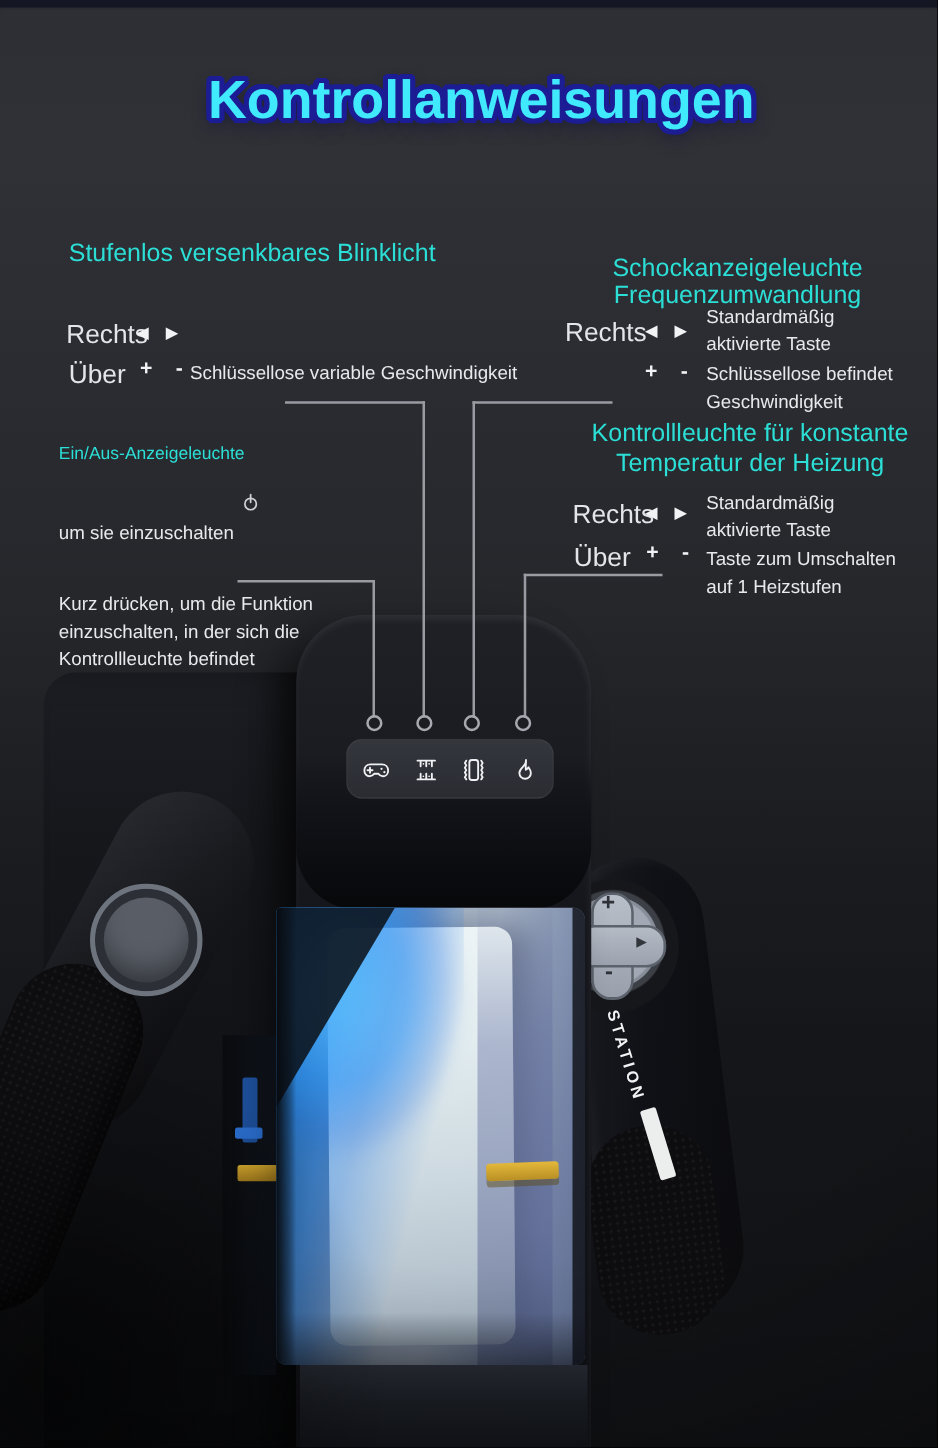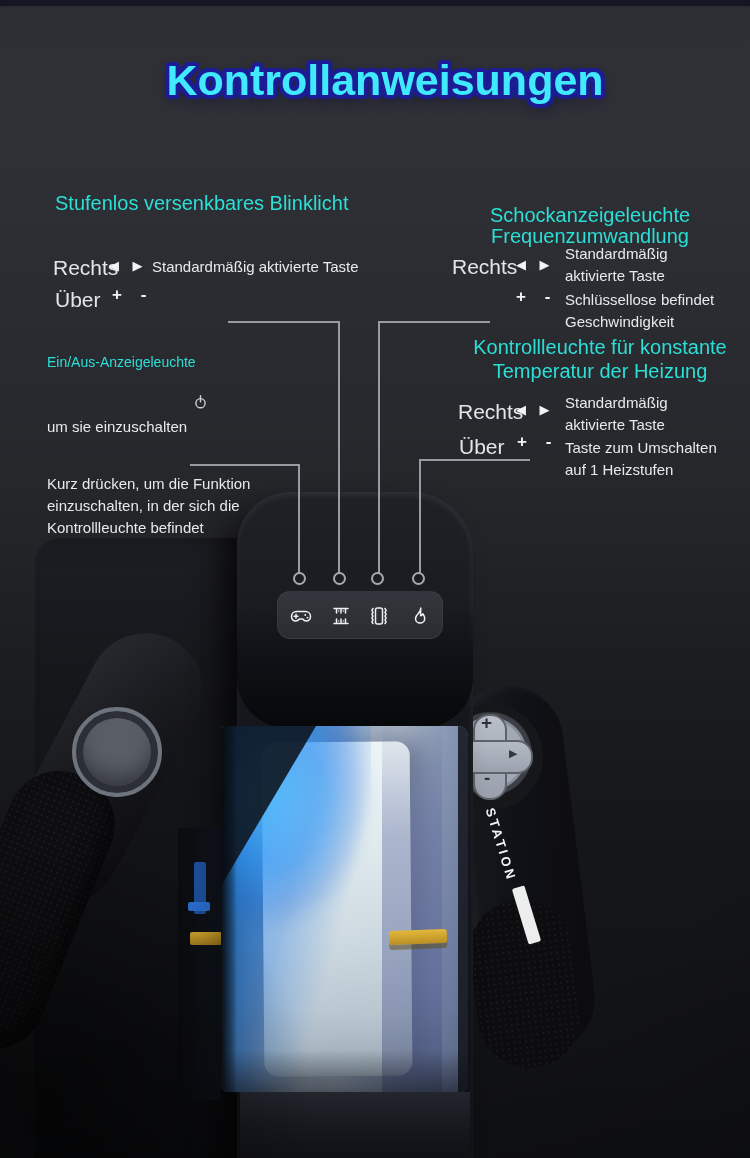--- a/index.html
+++ b/index.html
@@ -213,23 +213,23 @@
   <div class="abs dot" style="left:293px;top:572px;"></div>
   <div class="abs dot" style="left:333px;top:572px;"></div>
   <div class="abs dot" style="left:371px;top:572px;"></div>
   <div class="abs dot" style="left:412px;top:572px;"></div>
 
   <div class="abs title">Kontrollanweisungen</div>
 
   <div class="abs h-teal" style="left:55px;top:191px;">Stufenlos versenkbares Blinklicht</div>
   <span class="abs lbl" style="left:53px;top:256px;">Rechts</span>
   <span class="abs arrows" style="left:109px;top:258px;">◀ ▶</span>
-  <span class="abs bt" style="left:152px;top:256px;">Standardmäßig aktivierte Taste</span>
   <span class="abs lbl" style="left:55px;top:288px;">Über</span>
   <span class="abs pmkeys" style="left:112px;top:285px;">+ -</span>
+  <span class="abs bt" style="left:152px;top:288px;">Schlüssellose variable Geschwindigkeit</span>
 
   <div class="abs h-teal h-center" style="left:450px;top:179px;width:280px;margin-top:45px;">Frequenzumwandlung</div>
   <div class="abs h-teal h-center" style="left:450px;top:203px;width:280px;">Schockanzeigeleuchte</div>
   <span class="abs lbl" style="left:452px;top:255px;">Rechts</span>
   <span class="abs arrows" style="left:516px;top:257px;">◀ ▶</span>
   <span class="abs bt" style="left:565px;top:243px;">Standardmäßig</span>
   <span class="abs bt" style="left:565px;top:265px;">aktivierte Taste</span>
   <span class="abs pmkeys" style="left:516px;top:287px;">+ -</span>
   <span class="abs bt" style="left:565px;top:289px;">Schlüssellose befindet</span>
   <span class="abs bt" style="left:565px;top:311px;">Geschwindigkeit</span>

